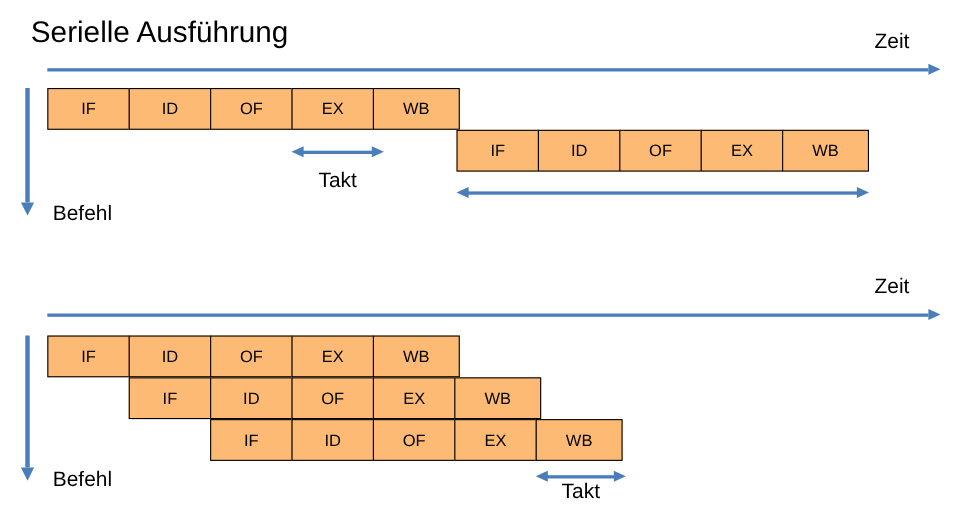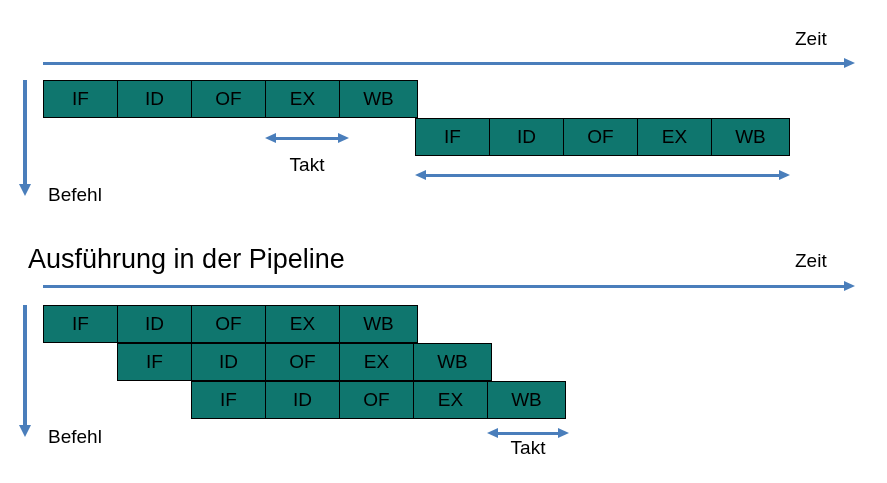--- a/index.html
+++ b/index.html
@@ -73,26 +73,26 @@
     white-space: nowrap;
   }
 
   
   .stage-row { height: 38px; }
   .stage-box {
     position: absolute;
     top: 0;
     height: 38px;
     box-sizing: border-box;
-    background: #0f766e;
+    background: #fdba74;
     border: 1px solid #000000;
     display: flex;
     align-items: center;
     justify-content: center;
-    font-size: 19px;
+    font-size: 15px;
     color: #000000;
   }
 
   
   .measure { height: 11px; }
   .measure .bar {
     position: absolute;
     top: 4px;
     height: 3px;
     background: #4a7ebb;
@@ -112,20 +112,21 @@
     color: #000000;
     white-space: nowrap;
     text-align: center;
   }
 </style>
 </head>
 <body>
 
 <div id="canvas">
 
+  <div class="abs section-title" style="left:28px; top:16px;">Serielle Ausführung</div>
 
   <div class="abs zeit-label" style="left:795px; top:28px;">Zeit</div>
 
   <div class="abs time-axis" style="left:43px; top:58px; width:812px;">
     <div class="bar" style="width:801px;"></div>
     <div class="head" style="left:801px;"></div>
   </div>
 
   <div class="abs v-axis" style="left:19px; top:80px; width:12px; height:116px;">
     <div class="bar" style="height:104px;"></div>
@@ -156,21 +157,20 @@
     <div class="head-r"></div>
   </div>
   <div class="abs measure-label" style="left:265px; top:154px; width:84px;">Takt</div>
 
   <div class="abs measure" style="left:415px; top:170px; width:375px;">
     <div class="bar" style="left:6px; right:6px;"></div>
     <div class="head-l"></div>
     <div class="head-r"></div>
   </div>
 
-  <div class="abs section-title" style="left:28px; top:246px;">Ausführung in der Pipeline</div>
 
   <div class="abs zeit-label" style="left:795px; top:250px;">Zeit</div>
 
   <div class="abs time-axis" style="left:43px; top:281px; width:812px;">
     <div class="bar" style="width:801px;"></div>
     <div class="head" style="left:801px;"></div>
   </div>
 
   <div class="abs v-axis" style="left:19px; top:305px; width:12px; height:132px;">
     <div class="bar" style="height:120px;"></div>

